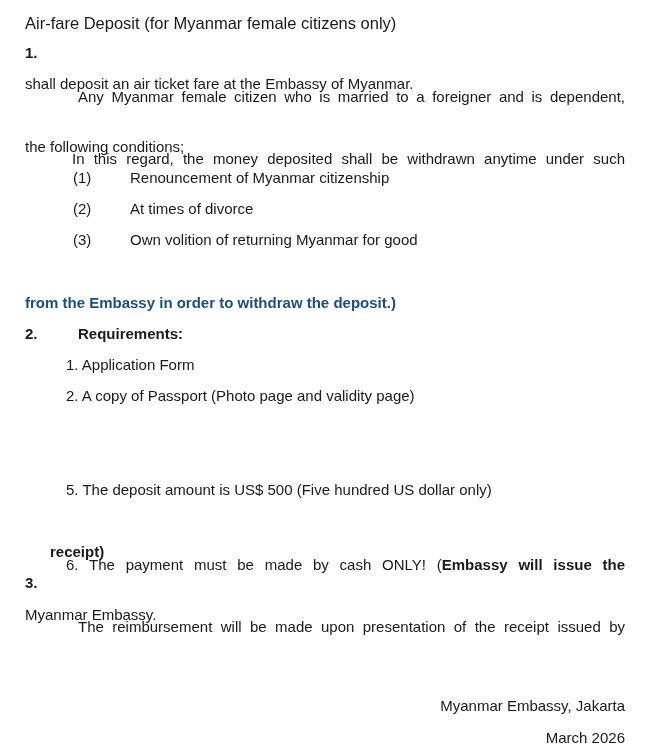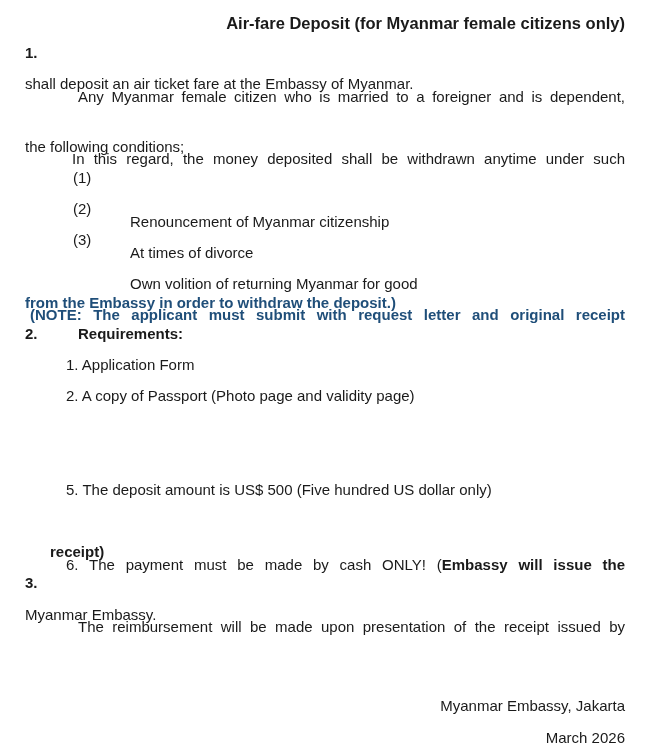--- a/index.html
+++ b/index.html
@@ -17,41 +17,40 @@
     font-family:"Liberation Sans", sans-serif;
     font-size:15px;
     color:var(--text);
     overflow:hidden;
   }
   .title{
     position:absolute;
     left:25px; top:8px;
     width:600px;
     font-size:16.5px;
-    font-weight:700;
+    font-weight:400;
     line-height:31px;
     white-space:nowrap;
-    text-align:right;
   }
   .ln{
     position:absolute;
     left:25px;
     width:600px;
     line-height:31px;
     box-sizing:border-box;
   }
   .j{ text-align:justify; text-align-last:justify;margin-top:44px; }
   .num{
     position:absolute;
     left:0; top:0;
     line-height:31px;
   }
   .cont{ margin-left:53px; }
   .cnum{ left:48px; }
-  .ccont{ margin-left:105px;margin-top:44px; }
+  .ccont{ margin-left:105px; }
   .ind-firstline{ padding-left:47px; }
   .ind-note{ padding-left:5px; }
   .ind-item{ padding-left:41px; }
   .ind-receipt{ padding-left:25px; }
   .b{ font-weight:700; }
   .blue{ color:var(--blue); font-weight:700; }
   .sig{
     position:absolute;
     right:25px;
     width:400px;
@@ -80,21 +79,20 @@
   </div>
   <div class="ln" style="top:193px">
     <span class="num cnum">(2)</span>
     <div class="ccont">At times of divorce</div>
   </div>
   <div class="ln" style="top:224px">
     <span class="num cnum">(3)</span>
     <div class="ccont">Own volition of returning Myanmar for good</div>
   </div>
 
-  <div class="ln j ind-note blue" style="top:255px">(NOTE: The applicant must submit with request letter and original receipt</div>
   <div class="ln blue" style="top:287px">from the Embassy in order to withdraw the deposit.)</div>
 
   <div class="ln" style="top:318px">
     <span class="num b">2.</span>
     <div class="cont b">Requirements:</div>
   </div>
 
   <div class="ln ind-item" style="top:349px">1. Application Form</div>
   <div class="ln ind-item" style="top:380px">2. A copy of Passport (Photo page and validity page)</div>
   <div class="ln ind-item" style="top:474px">5. The deposit amount is US$ 500 (Five hundred US dollar only)</div>

